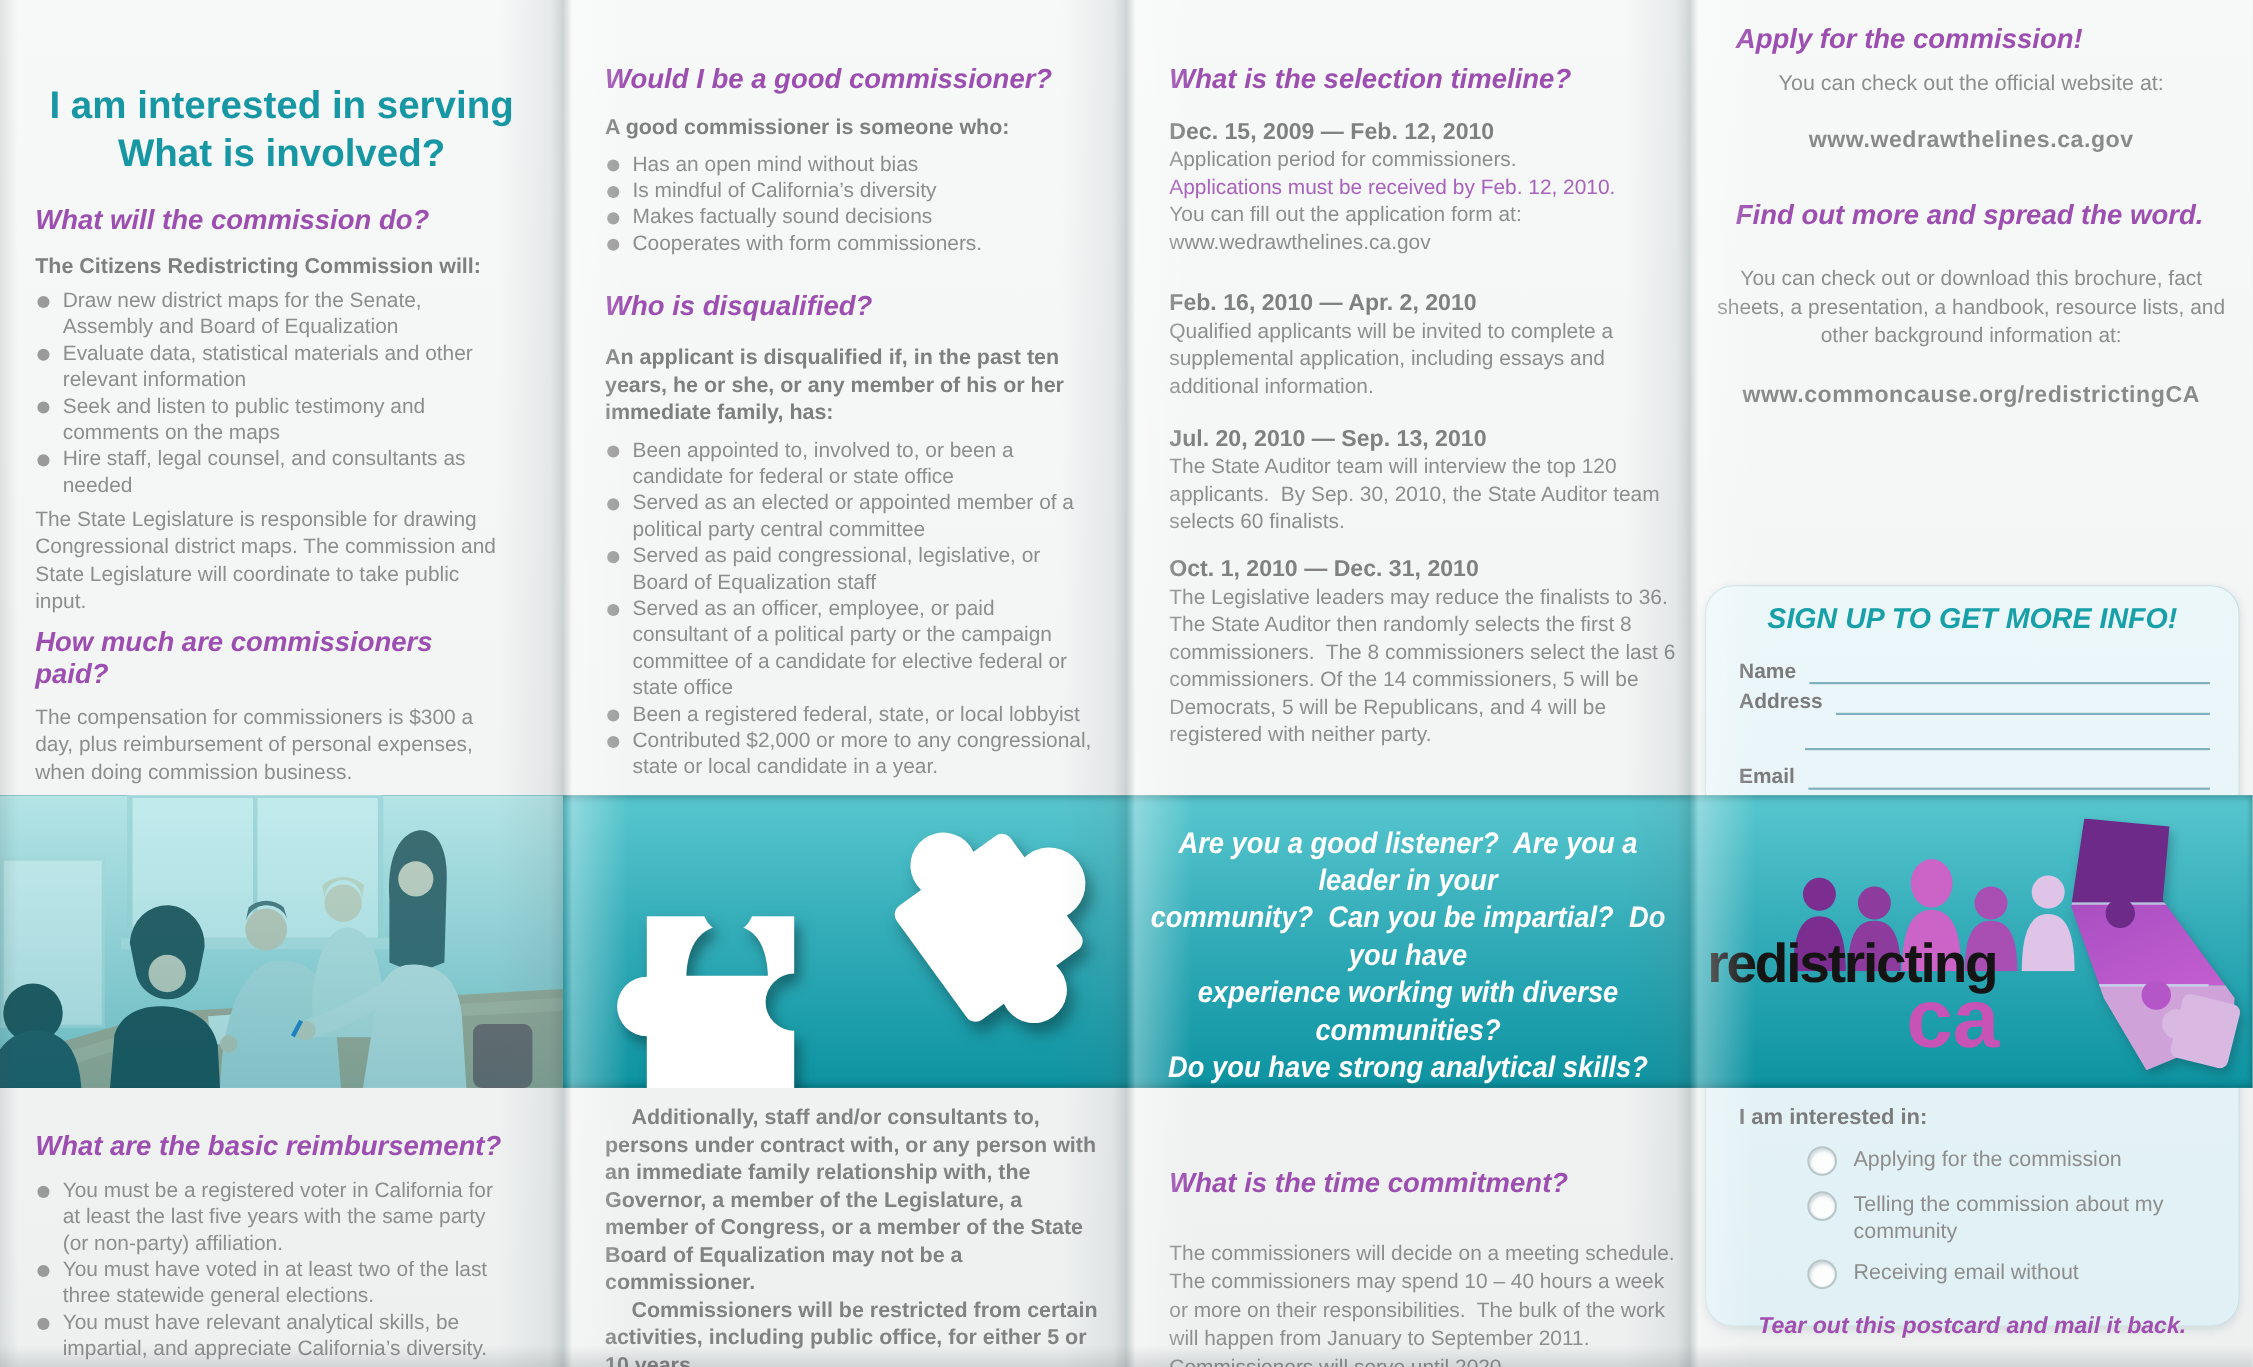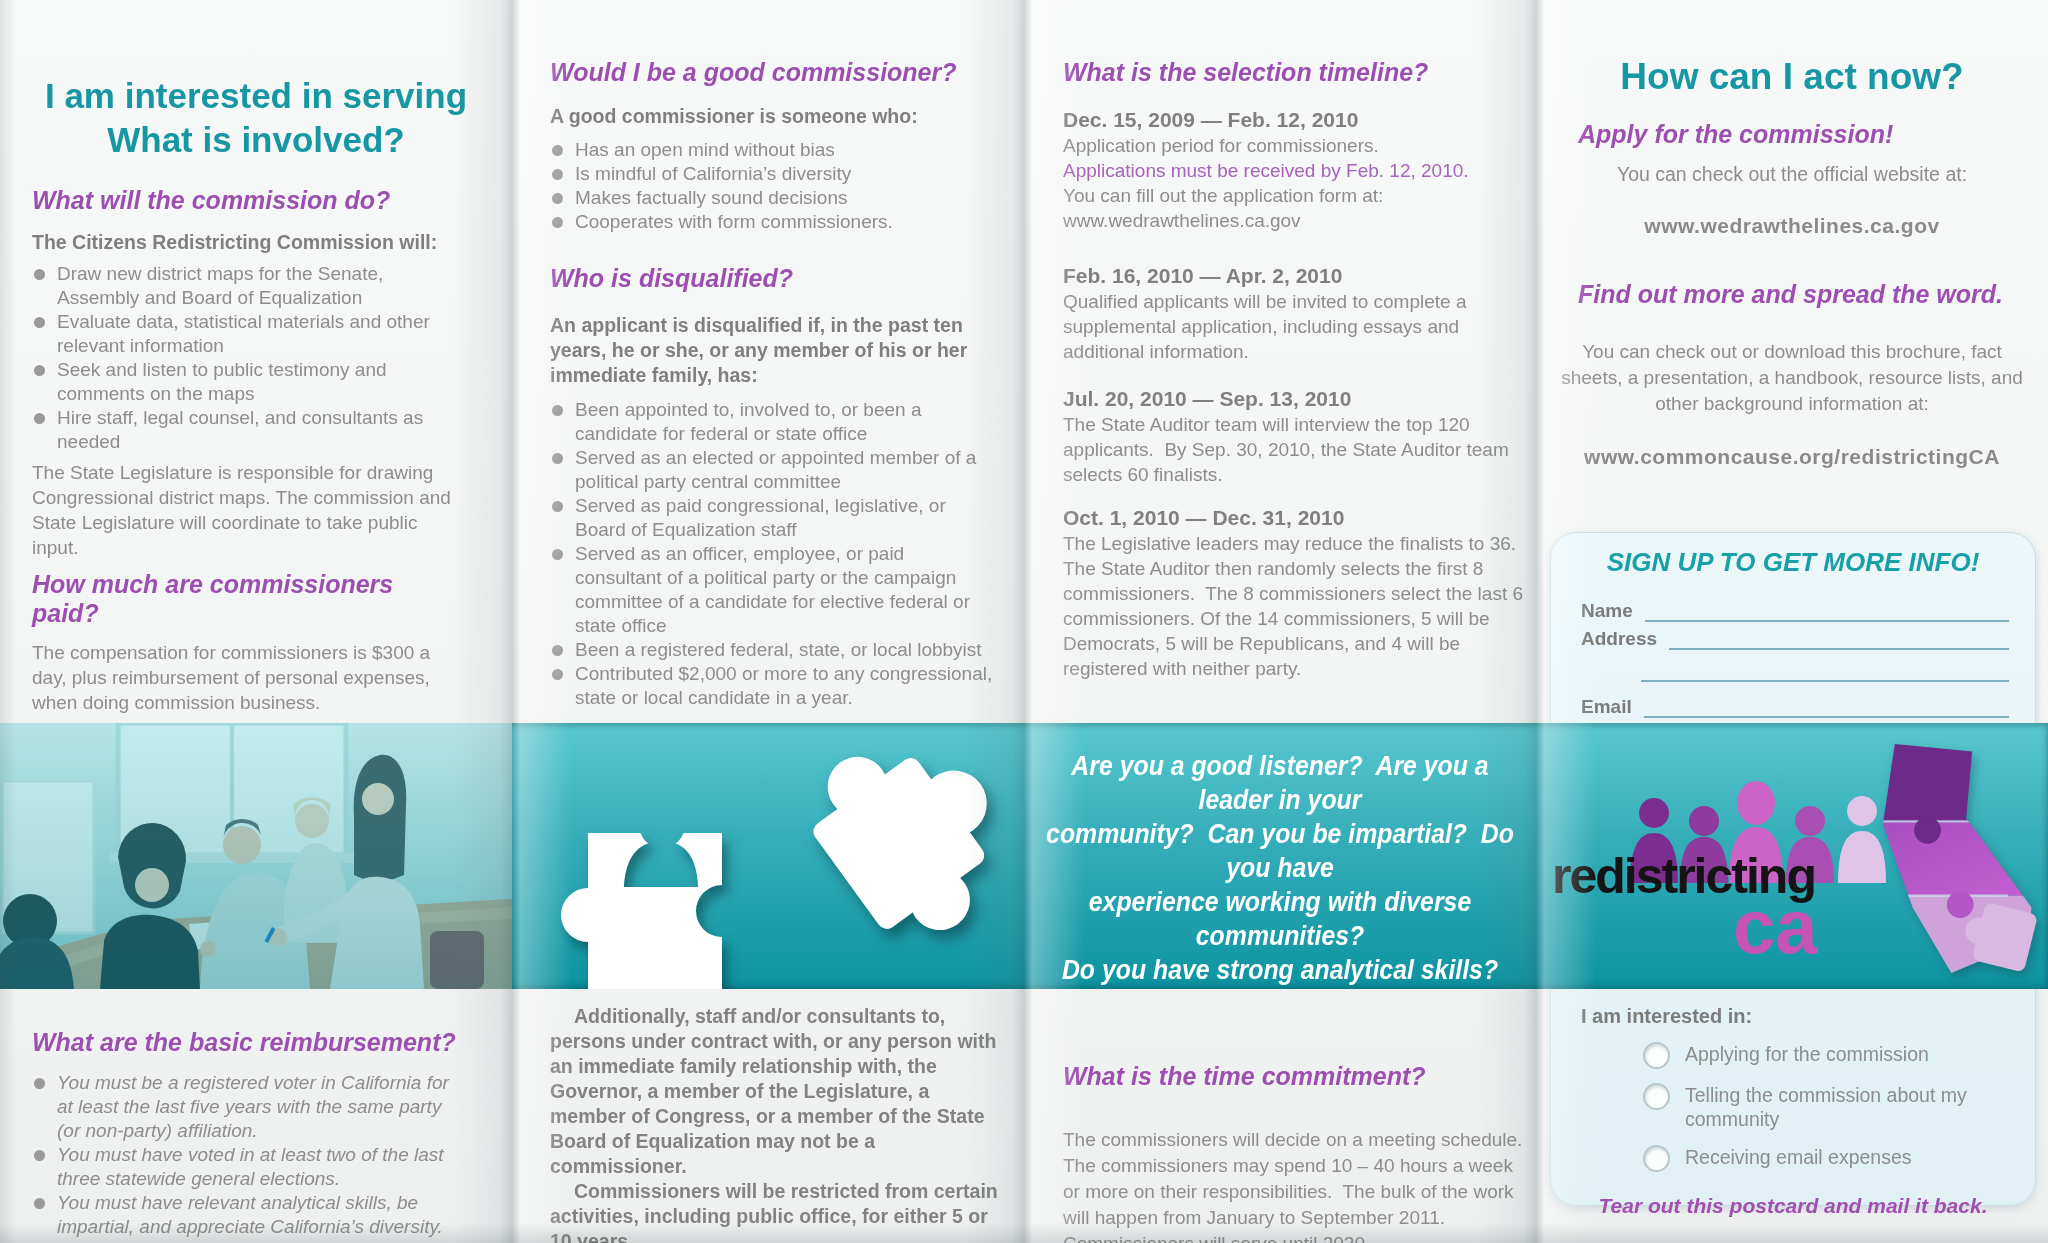--- a/index.html
+++ b/index.html
@@ -72,21 +72,21 @@
   .int-label { margin-left:30px; color:#7c7c7c; font-weight:bold; font-size:20px; }
   .opt { display:flex; margin:14px 0 0 92px; }
   .radio { flex:0 0 23px; width:23px; height:23px; border-radius:50%; border:2px solid #b9c7ca;
     background:#fcfefe; box-shadow:inset 1px 2px 3px rgba(120,140,145,0.35); margin-right:15px; }
   .opt-text { color:#8d8d8d; font-size:19.5px; line-height:24px; width:300px; }
   .card-foot { margin-top:22px; text-align:center; color:#a04fb0; font-style:italic; font-weight:bold; font-size:21px; }
 
   
   .bblock { position:absolute; top:1004px; }
   .col1 .bblock { left:32px; width:430px; }
-  .col1 .bblock ul { margin-top:14px;font-style:italic; }
+  .col1 .bblock ul { margin-top:14px; }
   .col2 .bblock { left:38px; width:450px; color:#828282; font-weight:bold; font-size:19.5px; line-height:25px; }
   .col2 .bblock p { margin:0; text-indent:24px; }
   .col3 .bblock { left:39px; width:465px; }
   .col3 .bblock .body { margin-top:36px; line-height:26px; }
 
   
   .band { position:absolute; left:0; top:723px; width:2048px; height:266px; z-index:10; overflow:hidden;
     background:linear-gradient(180deg,#58c7cf 0%, #34adb9 45%, #0d93a1 100%);
     box-shadow:inset 0 3px 6px rgba(0,40,45,0.25), inset 0 -3px 6px rgba(0,40,45,0.25); }
   .photo { position:absolute; left:0; top:0; width:512px; height:266px; }
@@ -249,21 +249,20 @@
       </div>
     </div>
     <div class="bblock">
       <h2 class="ph">What is the time commitment?</h2>
       <p class="body keep">The commissioners will decide on a meeting schedule.  The commissioners may spend 10 – 40 hours a week or more on their responsibilities.  The bulk of the work will happen from January to September 2011.  Commissioners will serve until 2020.</p>
     </div>
   </div>
 
   <div class="col col4">
     <div class="inner">
-      <div class="title4">How can I act now?</div>
       <h2 class="ph">Apply for the commission!</h2>
       <div class="cline">You can check out the official website at:</div>
       <div class="curl">www.wedrawthelines.ca.gov</div>
       <h2 class="ph ph-find">Find out more and spread the word.</h2>
       <div class="cpara">You can check out or download this brochure, fact sheets, a presentation, a handbook, resource lists, and other background information at:</div>
       <div class="curl">www.commoncause.org/redistrictingCA</div>
     </div>
     <div class="card">
       <div class="card-head">SIGN UP TO GET MORE INFO!</div>
       <div class="form">
@@ -292,21 +291,21 @@
         <div class="opt">
           <span class="radio"></span>
           <span class="opt-text">Applying for the commission</span>
         </div>
         <div class="opt">
           <span class="radio"></span>
           <span class="opt-text">Telling the commission about my community</span>
         </div>
         <div class="opt">
           <span class="radio"></span>
-          <span class="opt-text">Receiving email expenses</span>
+          <span class="opt-text">Receiving email without</span>
         </div>
         <div class="card-foot">Tear out this postcard and mail it back.</div>
       </div>
     </div>
   </div>
 
   <div class="band">
 
     <svg class="photo" viewBox="0 0 512 266">
       <defs>

